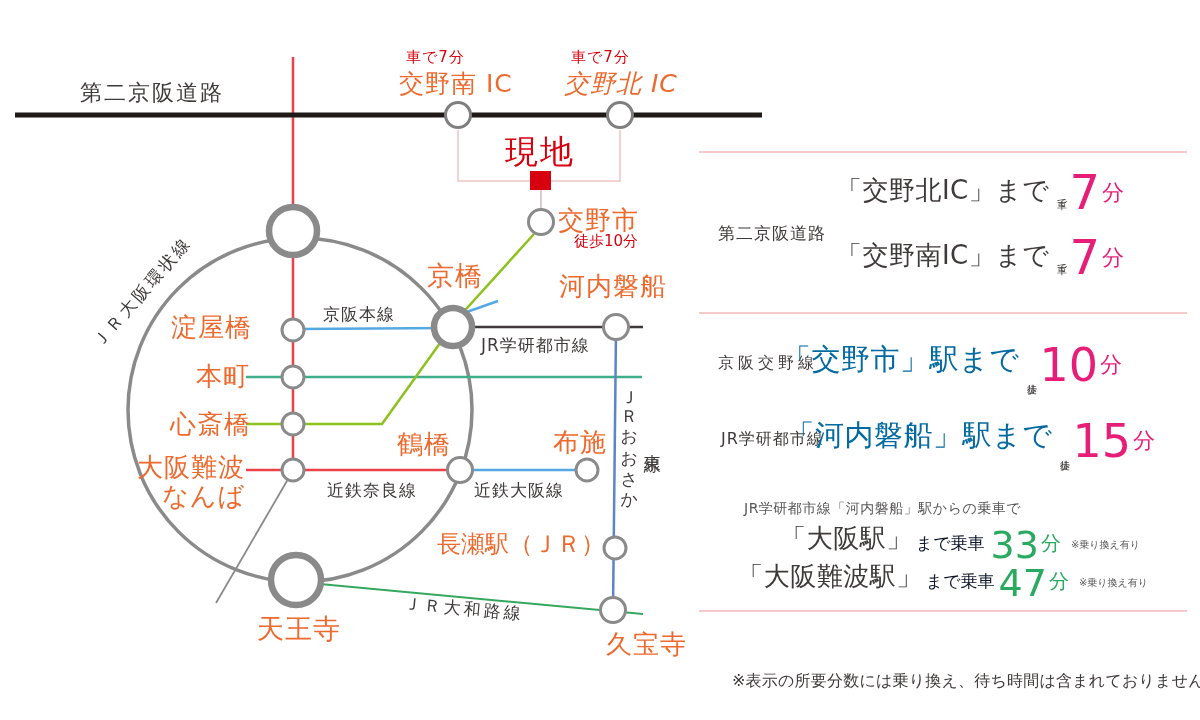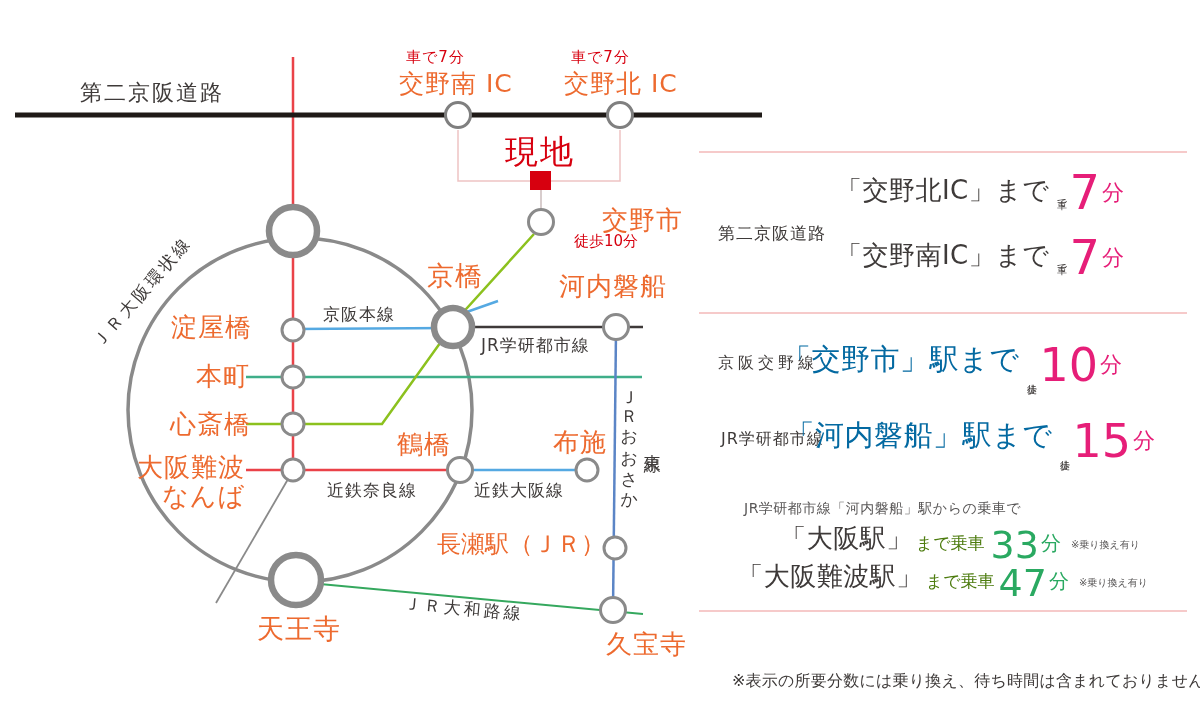--- a/index.html
+++ b/index.html
@@ -13,21 +13,21 @@
   .st{letter-spacing:1px;}
   .ra{text-align:right;}
   .vtext{writing-mode:vertical-rl;text-orientation:upright;letter-spacing:2px;}
   .rot-loop{transform:translate(-50%,-50%) rotate(-49deg);letter-spacing:3px;}
   .rot-yam{transform:rotate(5deg);transform-origin:left top;letter-spacing:2px;}
   
   .rule{position:absolute;height:2px;background:#f6caca;z-index:2;}
   .prow{position:absolute;display:flex;align-items:flex-end;z-index:2;white-space:nowrap;}
   .dest26{font-size:26px;color:#3e3a39;margin-bottom:5px;letter-spacing:0.5px;}
   .dest28{font-size:29px;color:#0369a1;margin-bottom:5px;letter-spacing:0.5px;}
-  .mid17{font-size:17px;color:#4d7c0f;margin:0 0 6px 3px;}
+  .mid17{font-size:17px;color:#0f172a;margin:0 0 6px 3px;}
   .modev{writing-mode:vertical-rl;text-orientation:upright;font-size:10px;line-height:1;
          color:#3e3a39;margin:0 3px 9px 7px;}
   .mag{color:#e61e78;}
   .grn{color:#2aa961;}
   .num48{font-size:48px;line-height:0.85;}
   .num46{font-size:46px;line-height:0.85;}
   .num38{font-size:38px;line-height:0.85;}
   .unit22{font-size:22px;margin:0 0 5px 2px;}
   .unit20{font-size:20px;margin:0 0 4px 2px;}
   .note{font-size:10px;color:#595757;margin:0 0 9px 10px;}
@@ -84,25 +84,25 @@
     <circle cx="615" cy="548" r="11" fill="#fff" stroke="#8a8a8a" stroke-width="3"></circle>
     <circle cx="613" cy="610" r="12.5" fill="#fff" stroke="#8a8a8a" stroke-width="3"></circle>
     <circle cx="296" cy="580" r="25" fill="#fff" stroke="#8a8a8a" stroke-width="6.5"></circle>
   </svg>
 
   <div class="abs dark" style="left:80px;top:81px;font-size:22px;letter-spacing:2px;">第二京阪道路</div>
 
   <div class="abs dred" style="left:406px;top:49px;font-size:15px;letter-spacing:1px;">車で7分</div>
   <div class="abs orange st" style="left:399px;top:70px;font-size:25px;">交野南 IC</div>
   <div class="abs dred" style="left:571px;top:49px;font-size:15px;letter-spacing:1px;">車で7分</div>
-  <div class="abs orange st" style="left:564px;top:70px;font-size:25px;">交野北 IC</div>
+  <div class="abs orange st" style="left:564px;top:70px;font-size:25px;font-style:italic;">交野北 IC</div>
 
   <div class="abs dred" style="left:505px;top:134px;font-size:33px;letter-spacing:2px;font-weight:500;">現地</div>
 
-  <div class="abs orange st" style="left:558px;top:206px;font-size:26px;margin-left:44px;">交野市</div>
+  <div class="abs orange st" style="left:558px;top:206px;font-size:26px;">交野市</div>
   <div class="abs dred" style="left:574px;top:233px;font-size:15px;">徒歩10分</div>
 
 
   <div class="abs orange st ra" style="left:100px;top:313px;width:152px;font-size:26px;">淀屋橋</div>
   <div class="abs orange st ra" style="left:100px;top:362px;width:150px;font-size:26px;">本町</div>
   <div class="abs orange st ra" style="left:100px;top:410px;width:151px;font-size:26px;">心斎橋</div>
   <div class="abs orange st ra" style="left:120px;top:453px;width:125px;font-size:26px;line-height:1.12;">
     <div>大阪難波</div>
     <div>なんば</div>
   </div>

